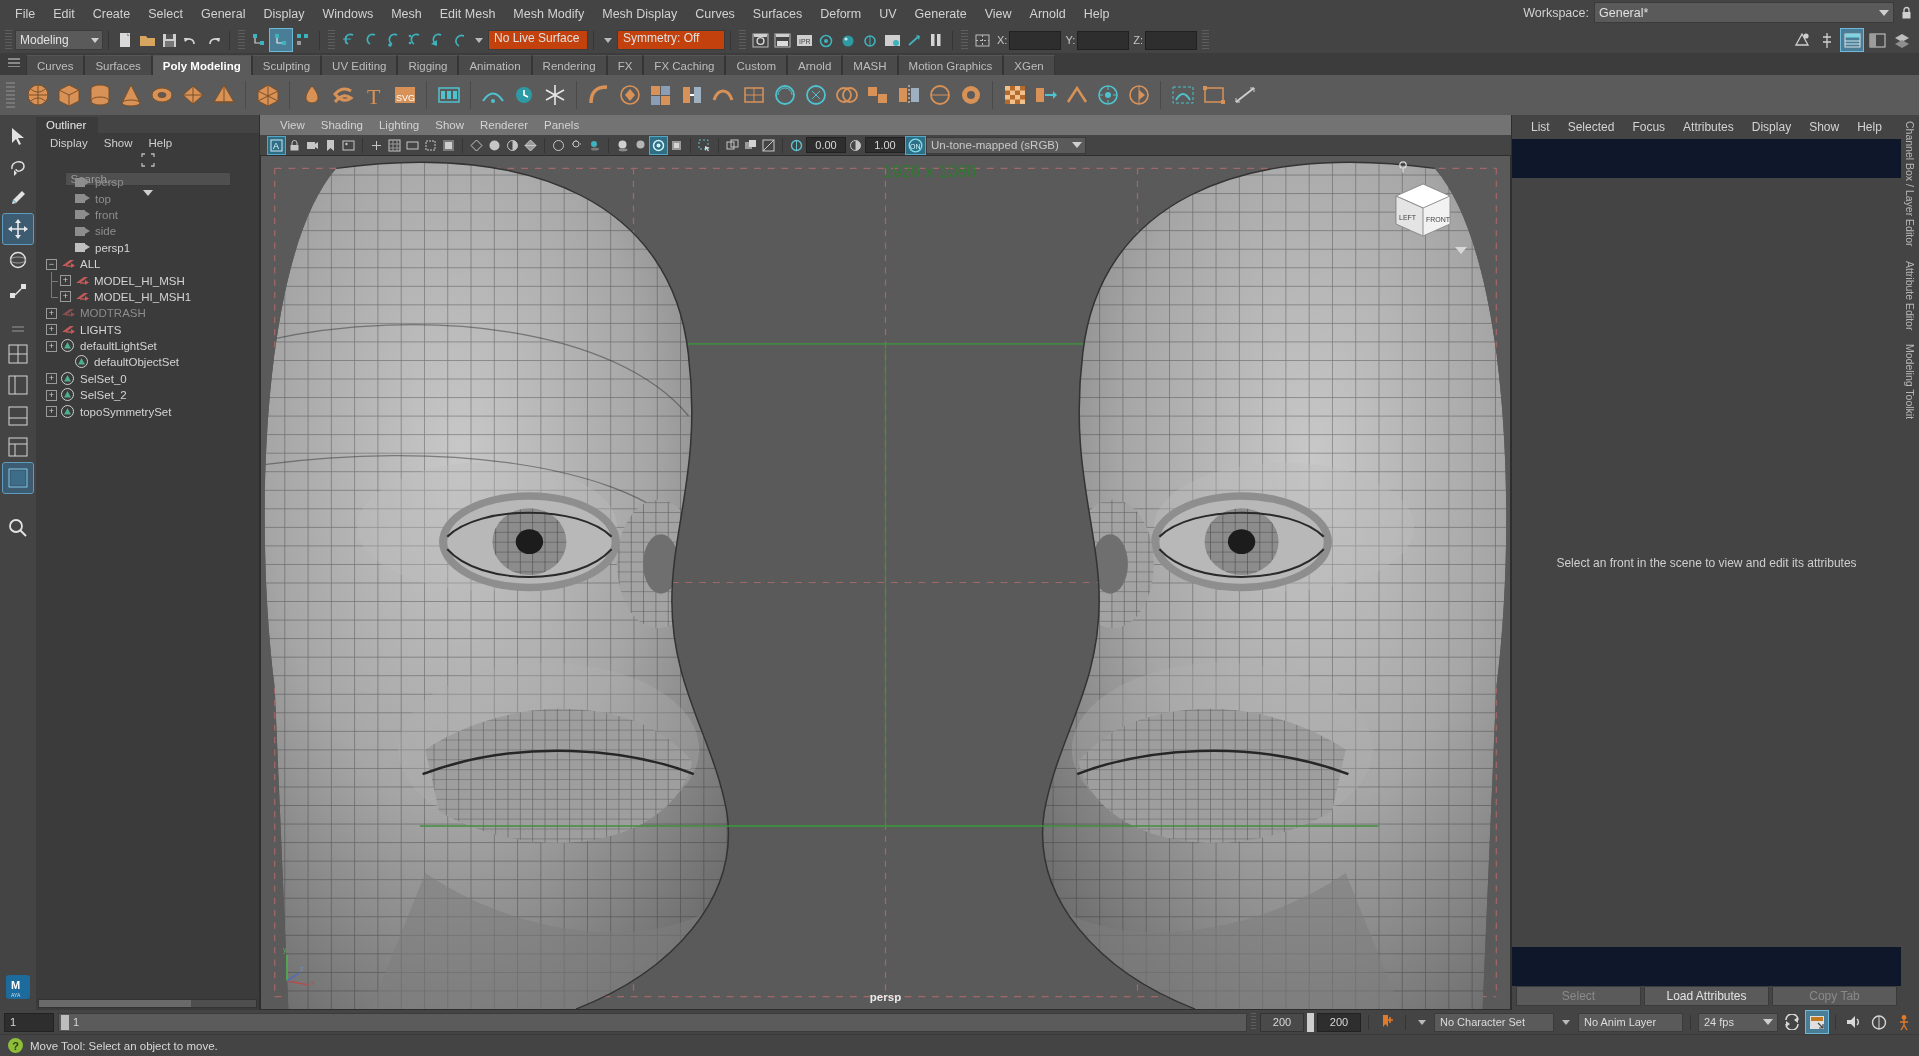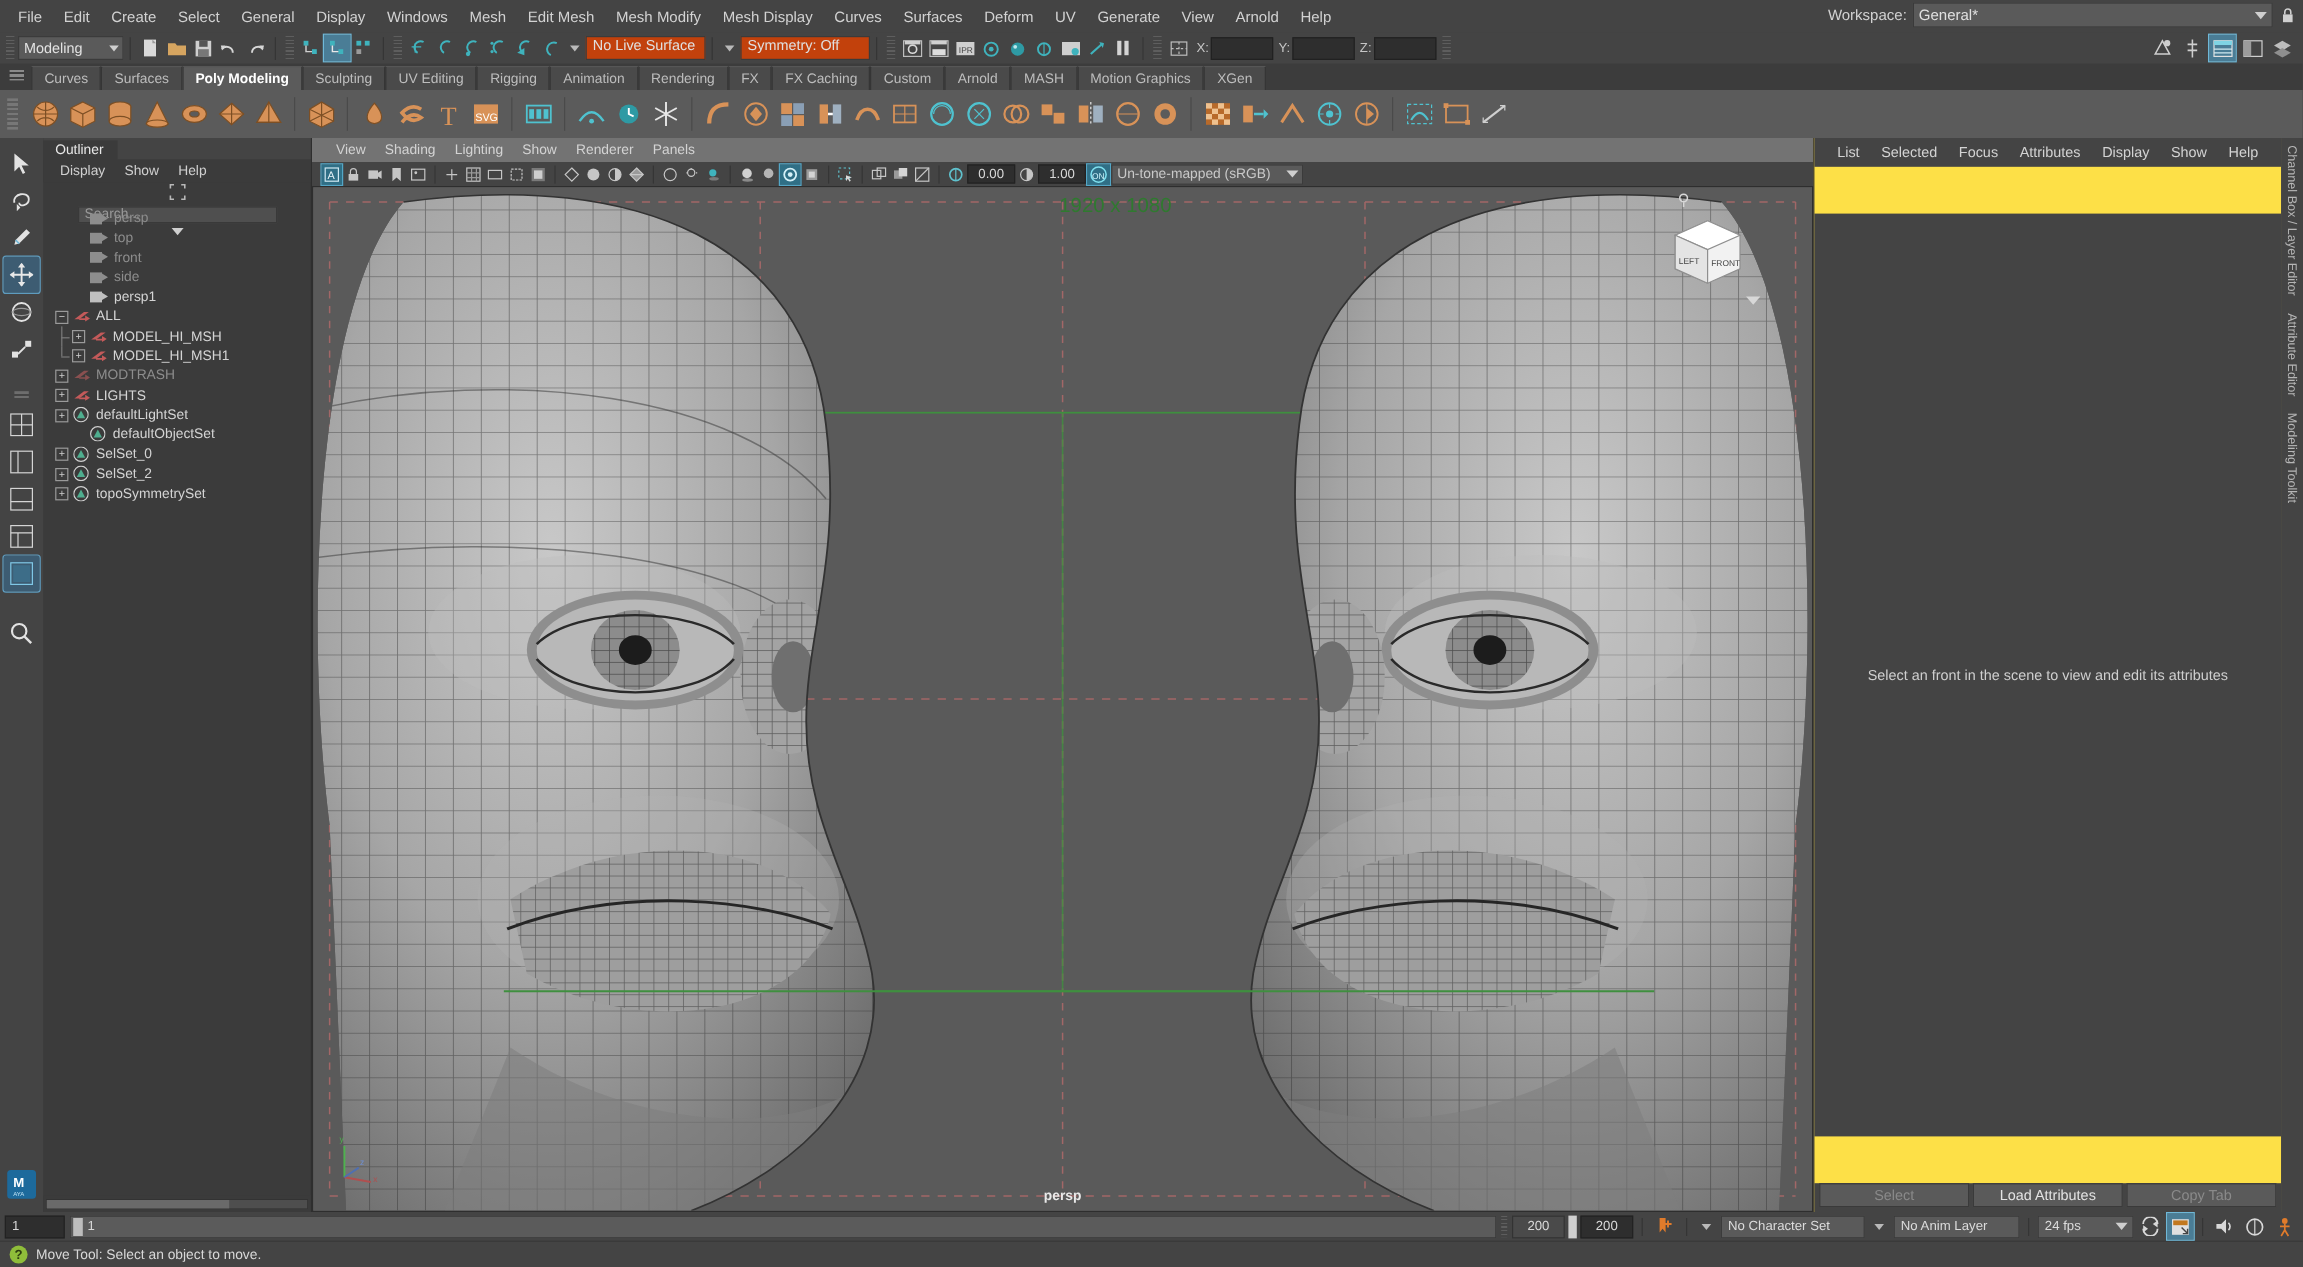--- a/index.html
+++ b/index.html
@@ -91,21 +91,21 @@
   .vsep { width:1px;height:15px;background:#353535;margin:0 4px;}
   .numfield { width:40px;height:16px;background:#2e2e2e;border:1px solid #222;color:#d8d8d8;font-size:11px;display:flex;align-items:center;justify-content:center;}
   .tone-combo{ width:160px;height:17px;background:#5a5a5a;border:1px solid #3b3b3b;display:flex;align-items:center;padding:0 4px;font-size:11.5px;color:#c9c9c9;position:relative;}
   .tone-combo .ar{position:absolute;right:3px;width:0;height:0;border-left:5px solid transparent;border-right:5px solid transparent;border-top:6px solid #cfcfcf;}
   .viewport { flex:1 1 auto; position:relative; background:#5a5a5a; overflow:hidden; margin:0 0 0 0; border:1px solid #2e2e2e;}
 
   .vp-res { position:absolute; left:50%; transform:translateX(-50%); top:6px; color:#2f7a2f; font-size:17px;margin-left:44px;}
   .vp-name { position:absolute; left:50%; transform:translateX(-50%); bottom:6px; color:#e9e9e9; font-size:11.5px; font-weight:bold;}
 
   
-  .attred { width:390px; background:#fde047; display:flex; flex-direction:column; flex:0 0 390px; border-left:1px solid #2e2e2e;gap:39px;}
+  .attred { width:390px; background:#0f172a; display:flex; flex-direction:column; flex:0 0 390px; border-left:1px solid #2e2e2e;gap:39px;}
   .ae-menurow { height:24px; display:flex; align-items:center; padding-left:10px; background:#444444;}
   .ae-menurow .mi4 { font-size:12px; padding:3px 9px; color:#d3d3d3;}
   .ae-body { flex:1; display:flex; align-items:center; justify-content:center; background:#444444; color:#cfcfcf; font-size:12px;}
   .ae-btnrow { height:24px; display:flex; padding:0 4px 4px 4px; gap:3px; background:#444444;}
   .ae-btn { flex:1; background:#5a5a5a; border:1px solid #3a3a3a; display:flex;align-items:center;justify-content:center;font-size:12px;color:#e3e3e3;}
   .ae-btn.disabled{ color:#8a8a8a; }
 
   
   .rtabs { width:18px; background:#444444; display:flex; flex-direction:column; align-items:center; flex:0 0 18px; padding-top:6px; gap:14px;}
   .rtab { writing-mode:vertical-rl; font-size:10.5px; color:#b6b6b6; letter-spacing:0px; white-space:nowrap; }

